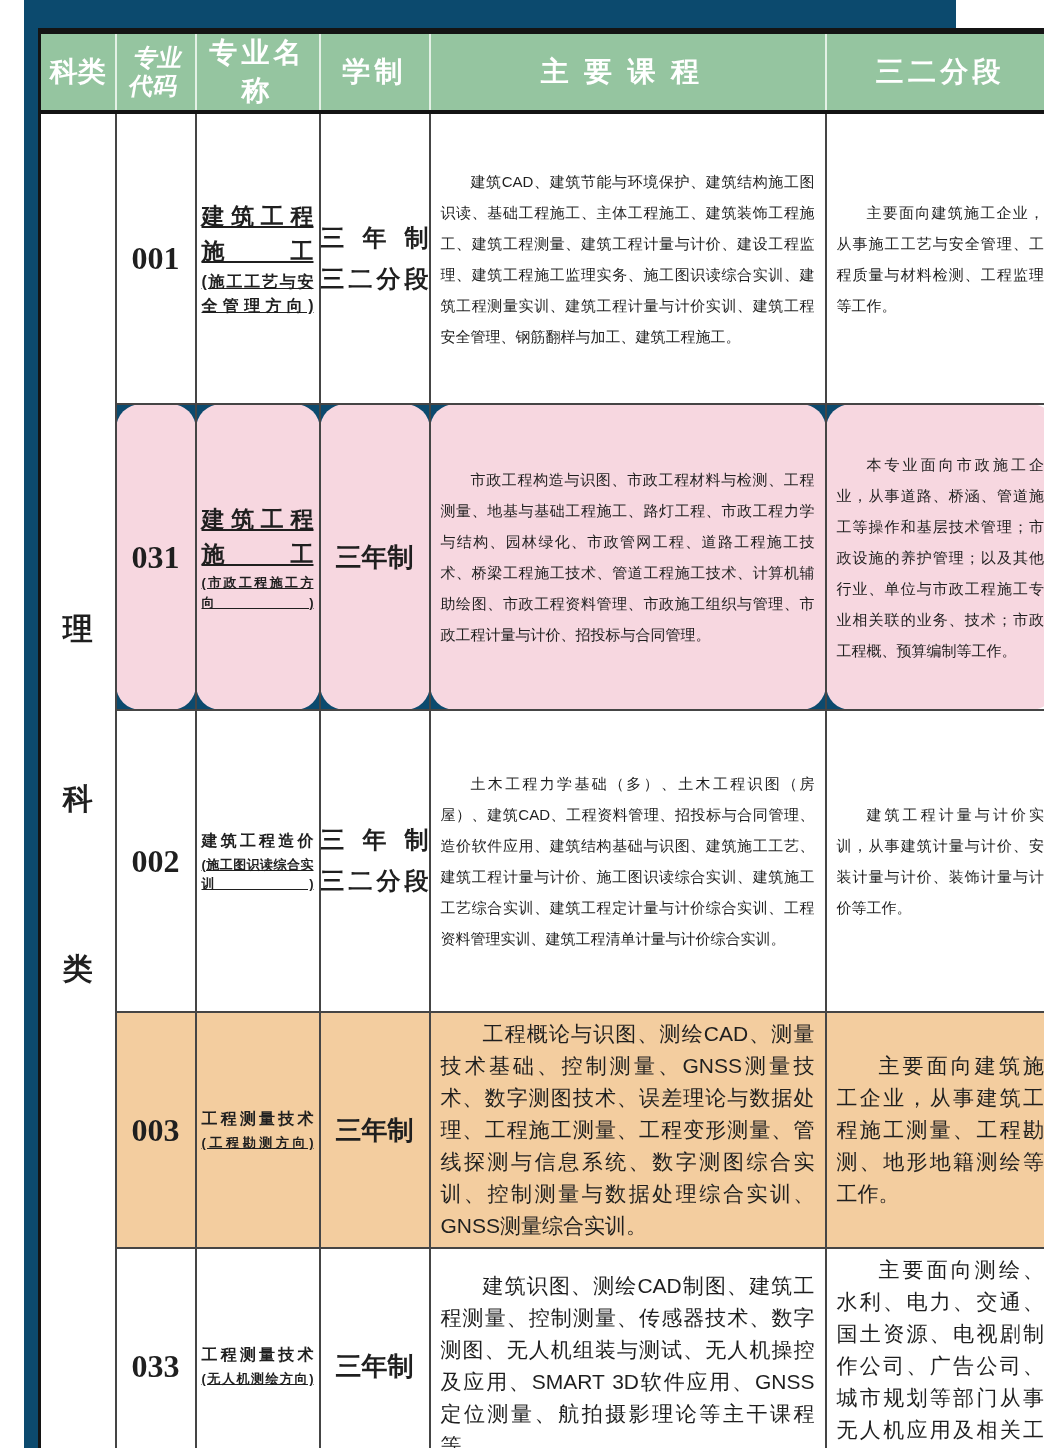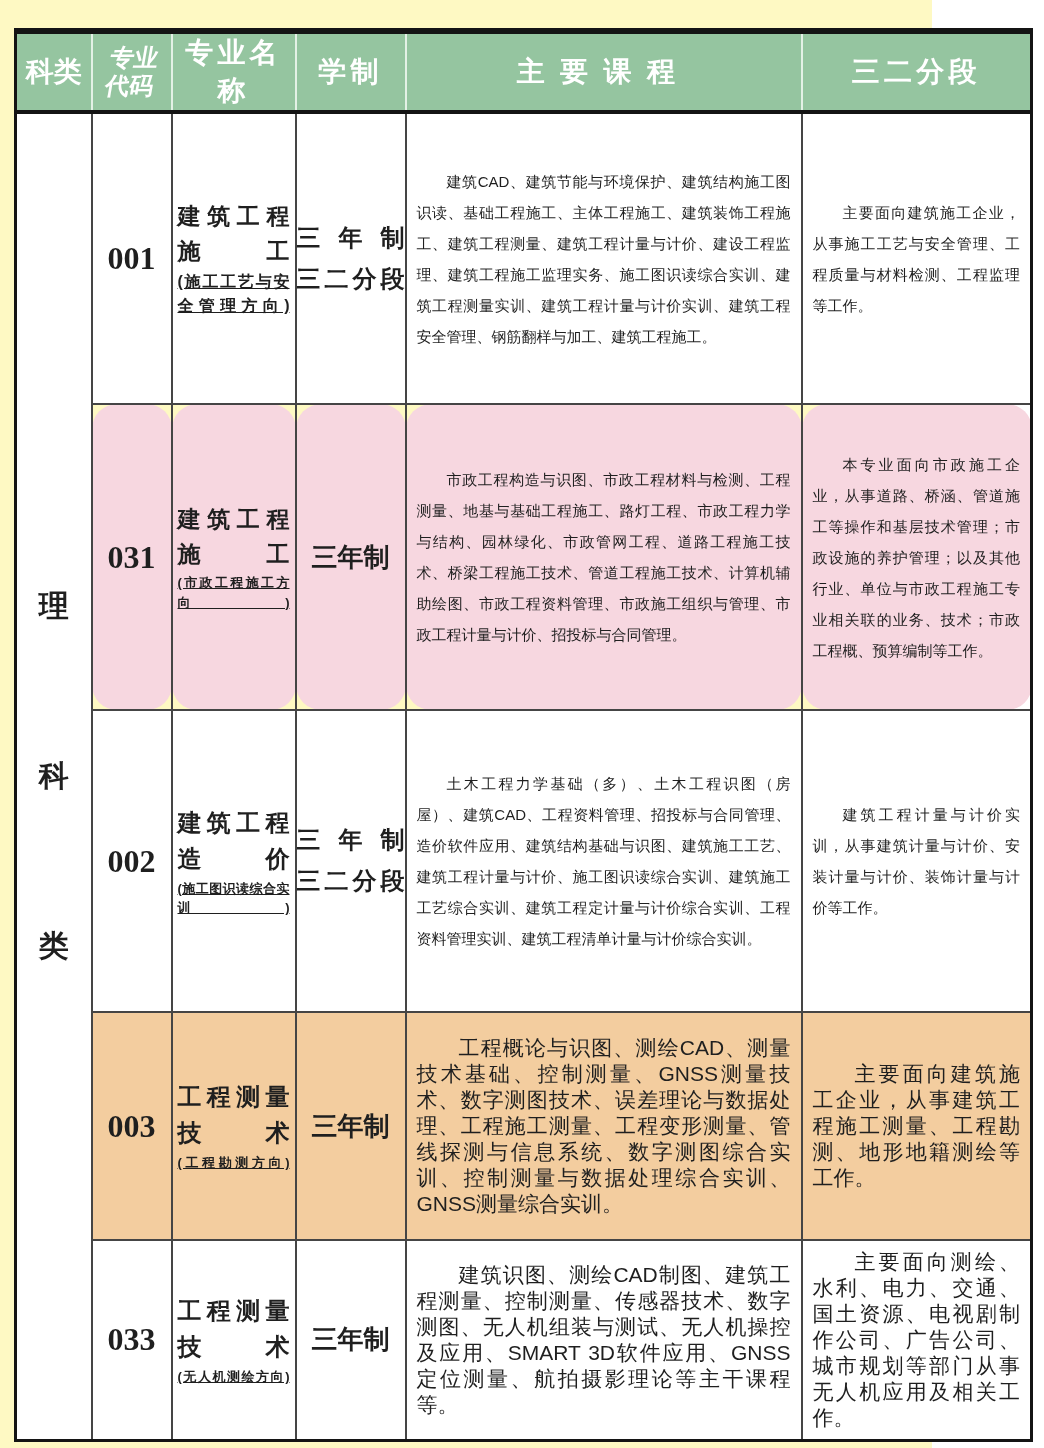--- a/index.html
+++ b/index.html
@@ -2,21 +2,21 @@
 <html><head>
 <meta charset="utf-8">
 <style>
   html,body{margin:0;padding:0;background:#ffffff;}
   body{
     width:1044px;height:1448px;overflow:hidden;
     font-family:"Liberation Sans",sans-serif;
     color:#1f1f1f;
     -webkit-font-smoothing:antialiased;
   }
-  .page{position:relative;width:932px;height:1448px;background:#fef9c3;}
+  .page{position:relative;width:932px;height:1448px;background:#0c4a6e;margin-left:24px;}
   table.majors{
     position:absolute;left:14px;top:28px;width:1016px;
     border-collapse:collapse;table-layout:fixed;
     border:3px solid #141414;border-top:6px solid #141414;
   }
   col.c-cat{width:76px;} col.c-code{width:80px;} col.c-name{width:124px;}
   col.c-dur{width:110px;} col.c-courses{width:396px;} col.c-emp{width:230px;}
 
   thead th{
     background:#95c5a0;color:#ffffff;
@@ -46,40 +46,40 @@
     word-break:break-all;
   }
   td.code-cell{text-align:center;}
   .code-text{font-family:"Liberation Serif",serif;font-weight:700;font-size:32px;}
 
   td.name-cell{padding:0 5px;}
   .major-name{
     font-weight:800;text-align:justify;text-align-last:justify;
     line-height:1.5;
   }
-  .name-lg .major-name{font-size:23px;}
-  .name-sm .major-name{font-size:24px;}
+  .name-lg .major-name{font-size:23px;text-decoration:underline;}
+  .name-sm .major-name{font-size:16px;}
   .major-direction{
     font-weight:800;font-size:13px;line-height:1.5;margin-top:2px;
     text-align:justify;text-align-last:justify;text-decoration:underline;
   }
   .name-lg .major-direction{font-size:16px;}
 
   td.dur-cell{padding:0 0;}
   .dur-text{font-weight:800;white-space:pre-line;}
   .dur-two .dur-text{font-size:24px;line-height:1.7;text-align:justify;text-align-last:justify;}
   .dur-one .dur-text{font-size:26px;text-align:center;}
 
   td.courses-cell,td.emp-cell{padding:5px 10px;}
   .body-text{
     font-size:15px;line-height:31px;
     text-align:justify;text-justify:inter-ideograph;
     text-indent:2em;
   }
-  tr.tight .body-text{font-size:21px;line-height:26px;}
+  tr.tight .body-text{font-size:21px;line-height:32px;}
 </style>
 </head>
 <body>
 
 <div class="page">
   <table class="majors">
     <colgroup>
       <col class="c-cat">
         <col class="c-code">
         <col class="c-name">

